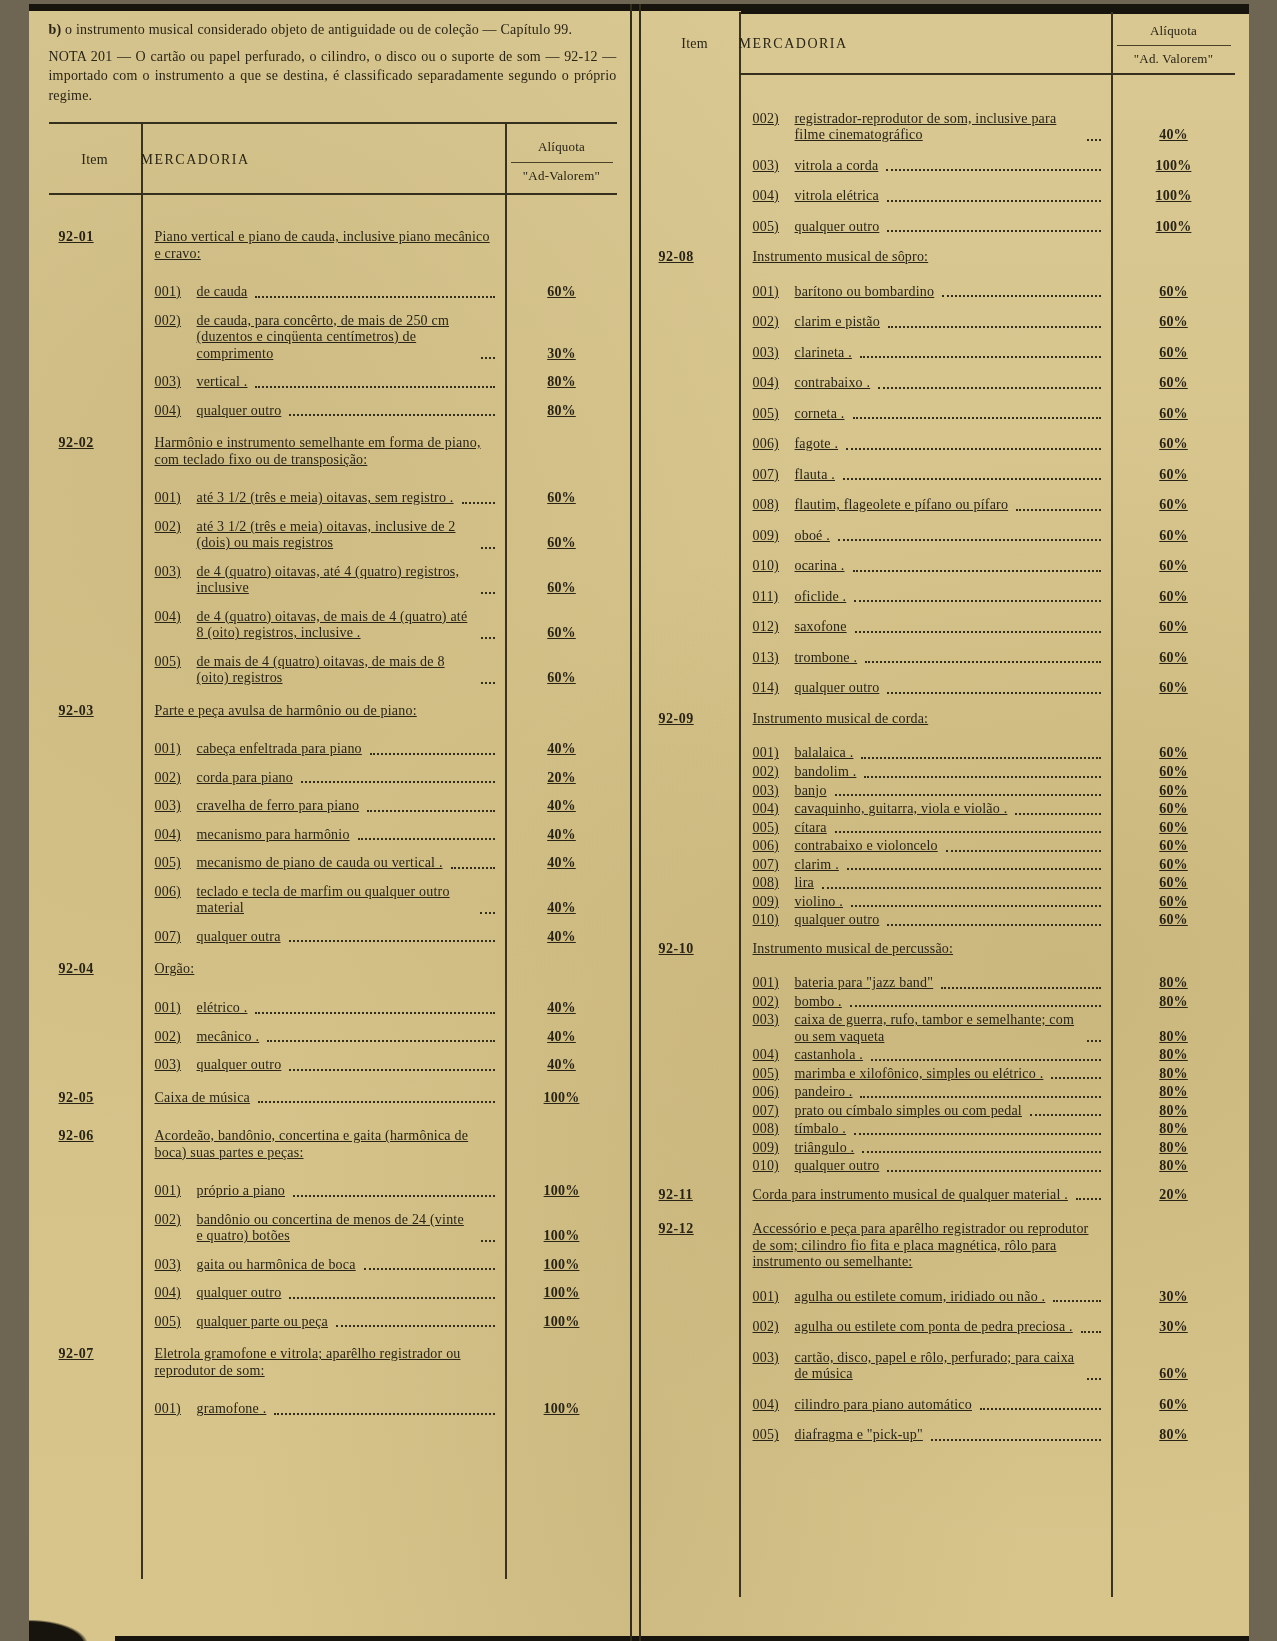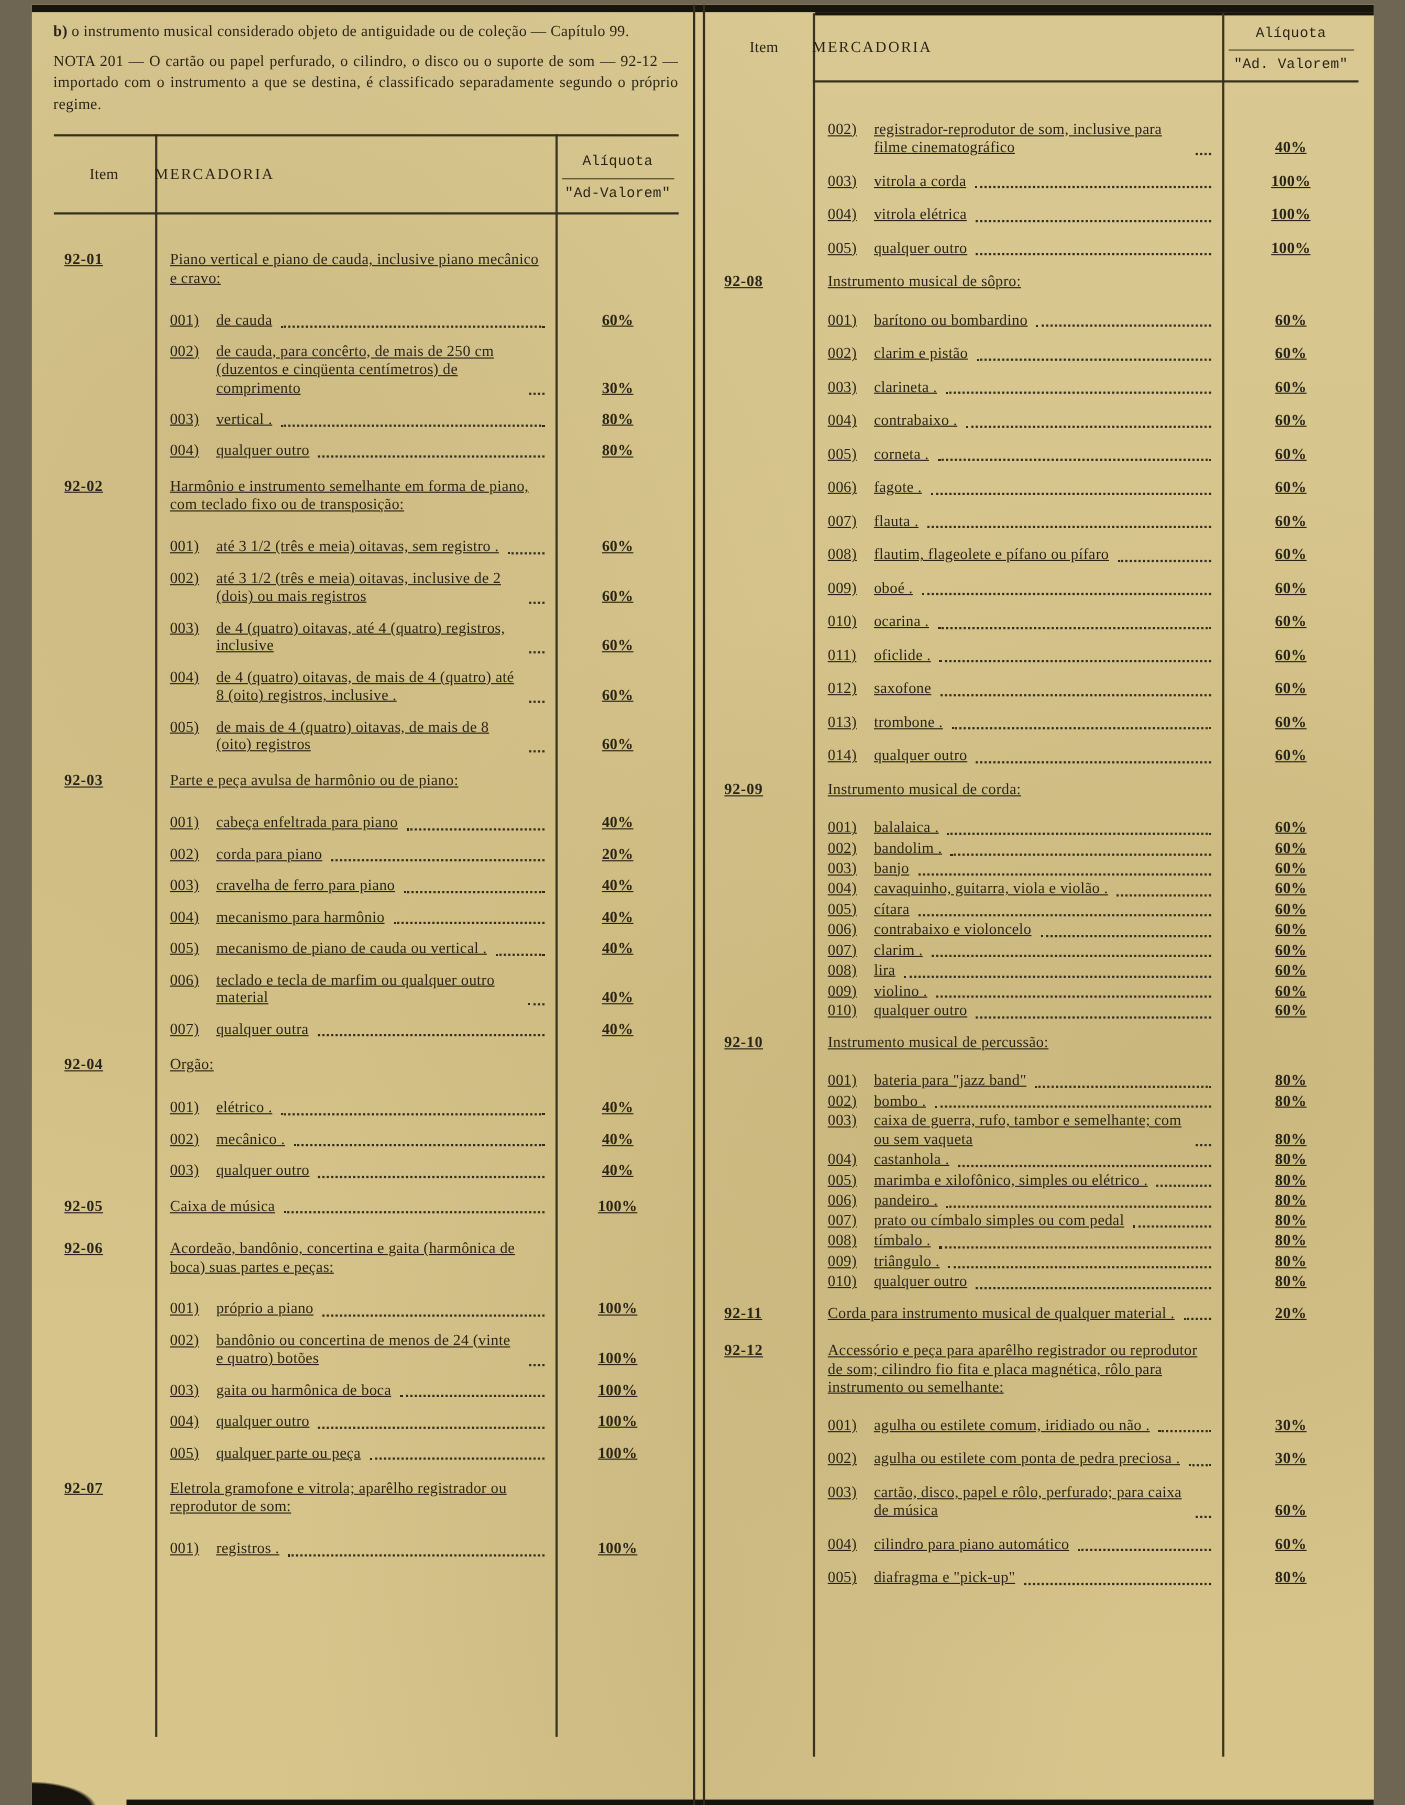--- a/index.html
+++ b/index.html
@@ -35,21 +35,21 @@
   .col-left  .vl-1 { left:92px; }  .col-left  .vl-2 { right:110px; }
   .col-right .vl-1 { left:88px; }  .col-right .vl-2 { right:122px; }
 
   .thead { display:flex; align-items:stretch; position:relative; }
   .col-left .thead { border-top:2px solid #35301d; border-bottom:2px solid #35301d; padding:12px 0 10px; }
   .col-right .thead { padding:8px 0 8px; }
   .col-right .thead::after { content:""; position:absolute; left:88px; right:0; bottom:0; border-bottom:2px solid #35301d; }
   .th-item { width:92px; text-align:center; padding-top:16px; }
   .col-right .th-item { width:88px; }
   .th-merc { flex:1; text-align:left; padding-top:16px; letter-spacing:1.5px; }
-  .th-rate { width:110px; text-align:center; font-size:13px; padding:0 4px;font-family:Liberation Mono, monospace; }
+  .th-rate { width:110px; text-align:center; font-size:13px; padding:0 4px; }
   .col-right .th-rate { width:122px; }
   .th-rate .a1 { padding:3px 0 7px; border-bottom:1px solid #4a4128; margin-bottom:5px; }
 
   .tbody { padding-top:18px; }
   .col-right .tbody { padding-top:24px; }
 
   .entry { margin-top:16px;text-decoration:underline; }
   .col-right .entry { margin-top:12px; }
   .trow { display:flex; align-items:flex-start; margin-bottom:12px; }
   .col-right .trow { margin-bottom:14px; }
@@ -371,21 +371,21 @@
               <div class="c-code">92-07</div>
               <div class="c-body">
                 <span class="t-title">Eletrola gramofone e vitrola; aparêlho registrador ou reprodutor de som:</span>
               </div>
               <div class="c-rate"></div>
             </div>
             <div class="trow sub">
               <div class="c-code"></div>
               <div class="c-body">
                 <span class="num">001)</span>
-                <span class="txt">registros .</span>
+                <span class="txt">gramofone .</span>
                 <span class="lead"></span>
               </div>
               <div class="c-rate">100%</div>
             </div>
           </div>
         </div>
     </div>
   </div>
 
   <div class="col col-right">

